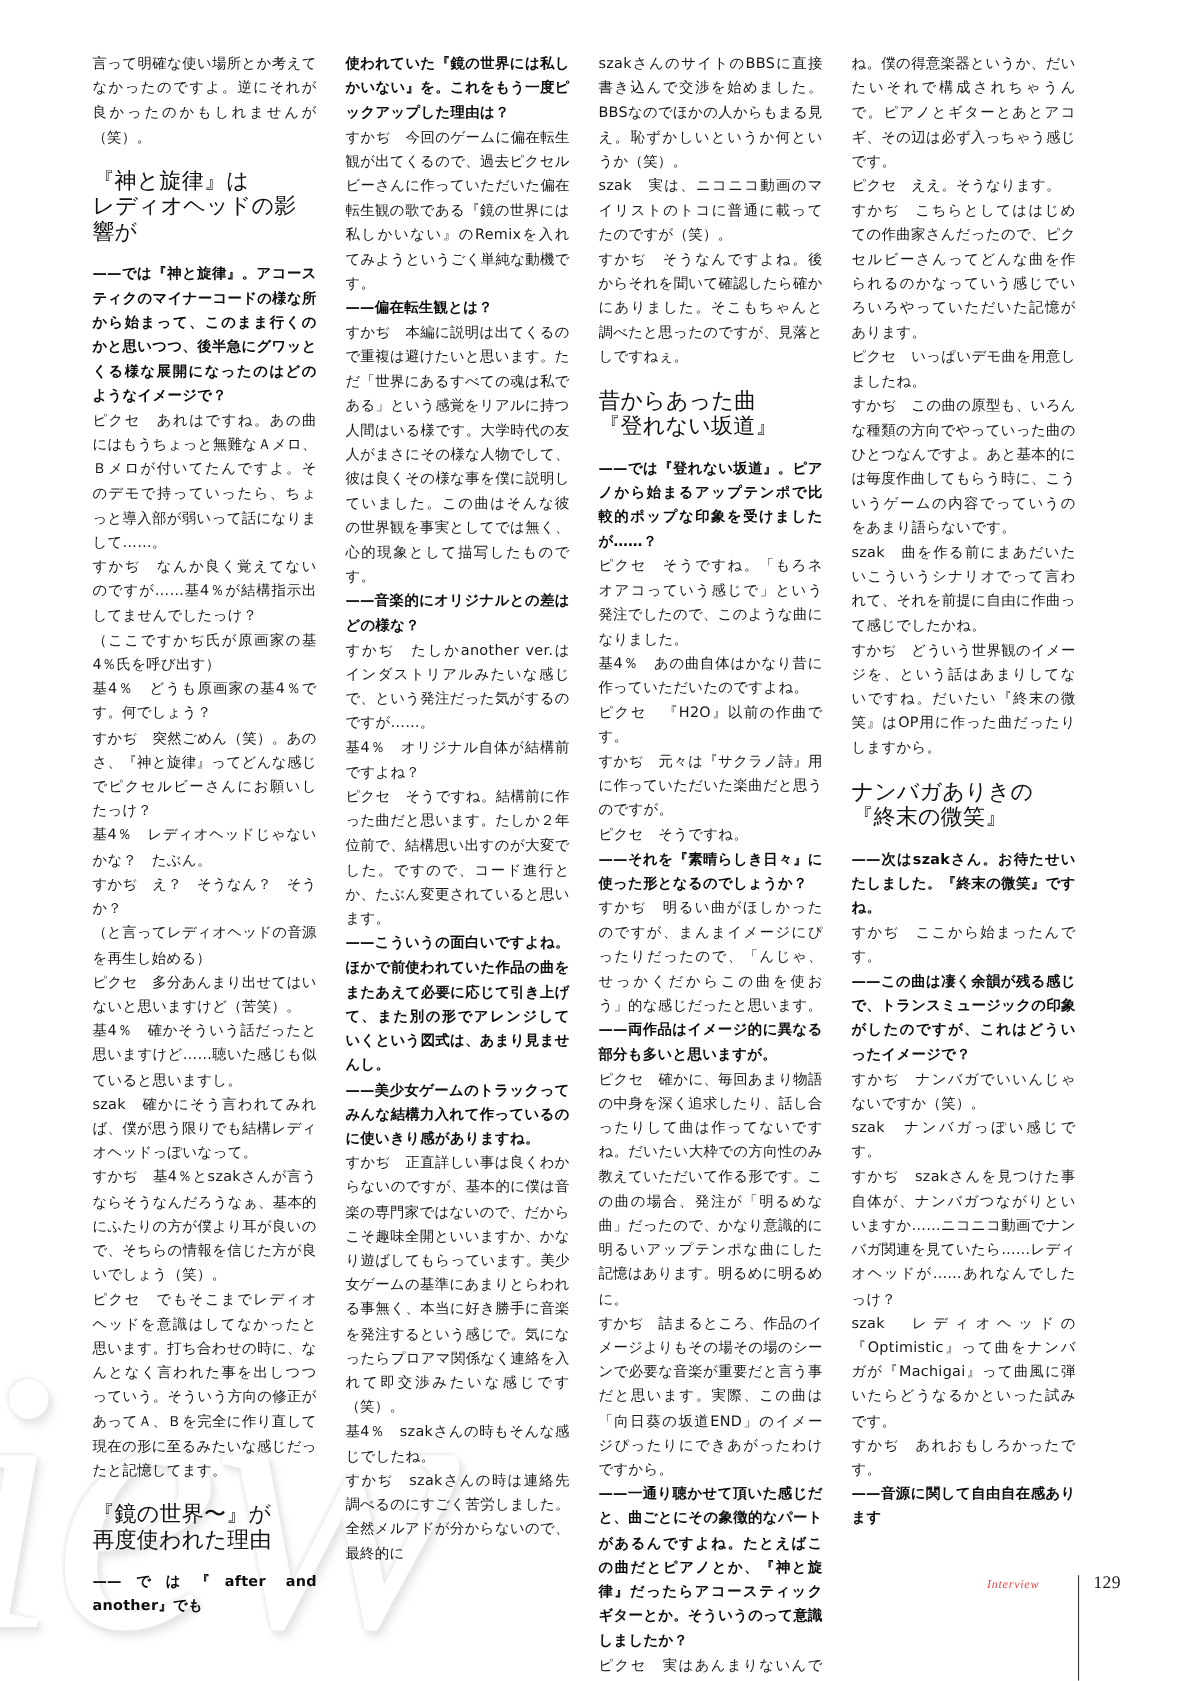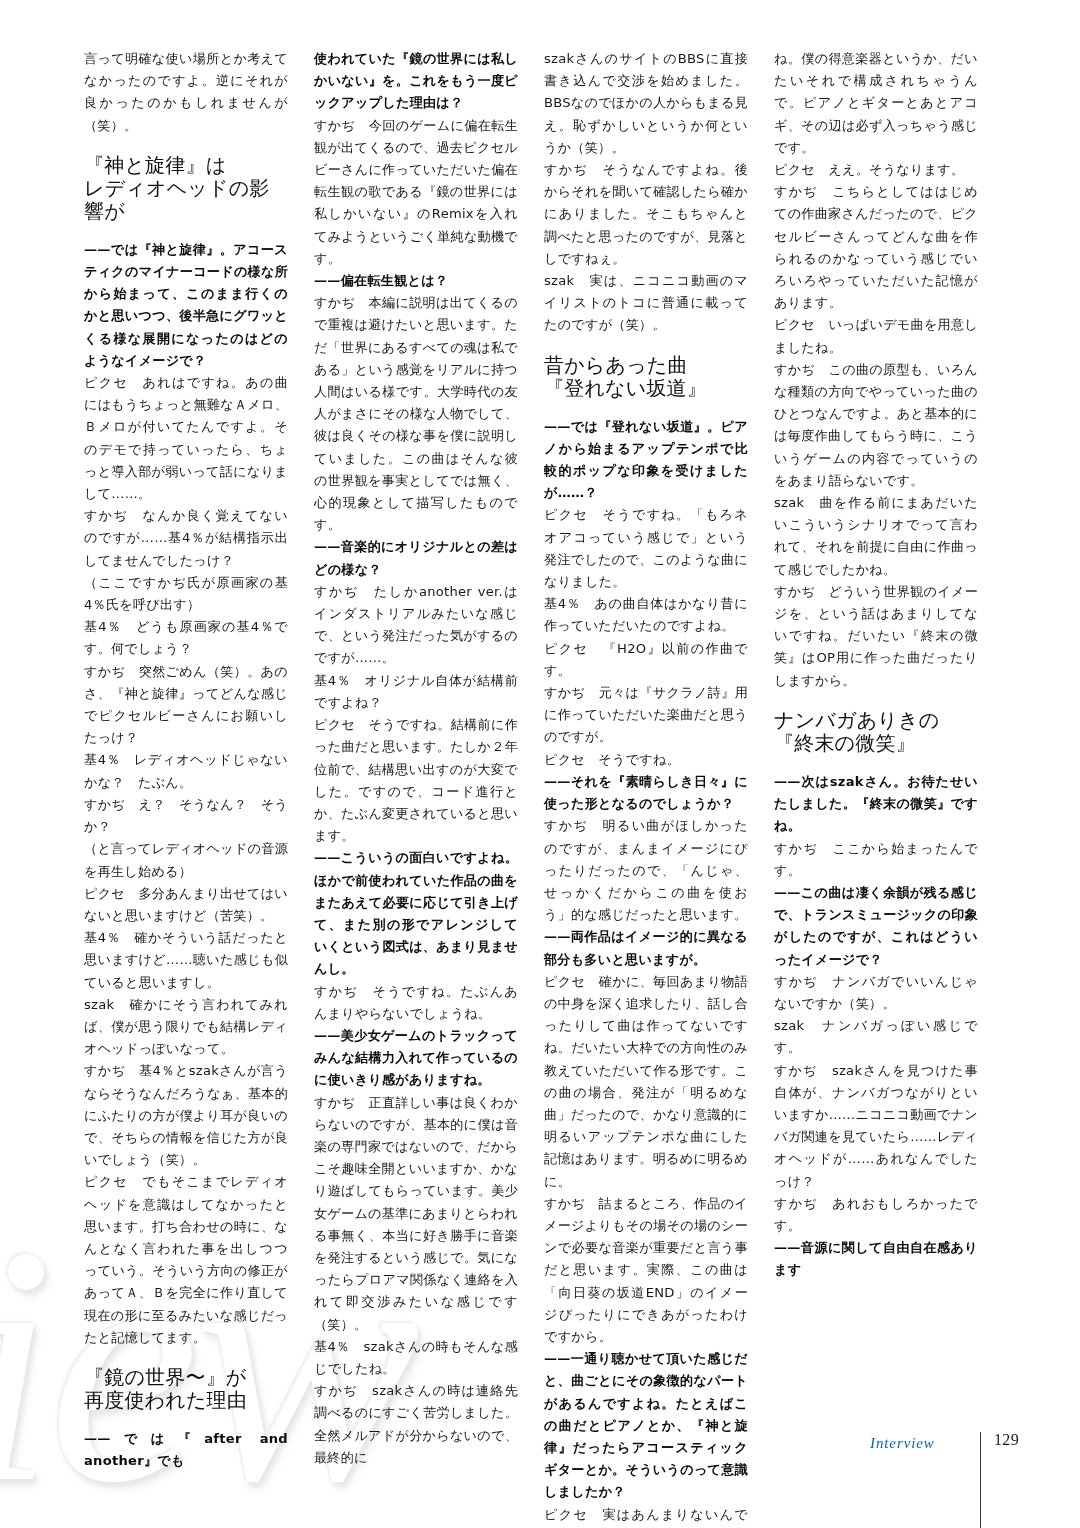--- a/index.html
+++ b/index.html
@@ -104,26 +104,26 @@
     top: 24px;
     width: 1px;
     height: 96px;
     background: #3a3a3a;
   }
   #footer-label {
     position: absolute;
     left: 0px;
     top: 27px;
     width: 102px;
-    text-align: left;
+    text-align: center;
     font-family: "Liberation Serif", "DejaVu Serif", serif;
     font-style: italic;
-    font-size: 15px;
+    font-size: 11px;
     letter-spacing: 0.06em;
-    color: #0369a1;
+    color: #ef4444;
   }
   #footer-pageno {
     position: absolute;
     left: 124px;
     top: 23px;
     font-family: "Liberation Serif", "DejaVu Serif", serif;
     font-size: 16px;
     letter-spacing: 0.02em;
     color: #1a1a1a;
   }
@@ -163,30 +163,29 @@
     <div class="column">
       <p class="para question">使われていた『鏡の世界には私しかいない』を。これをもう一度ピックアップした理由は？</p>
       <p class="para speaker">すかぢ　今回のゲームに偏在転生観が出てくるので、過去ピクセルビーさんに作っていただいた偏在転生観の歌である『鏡の世界には私しかいない』のRemixを入れてみようというごく単純な動機です。</p>
       <p class="para question">——偏在転生観とは？</p>
       <p class="para speaker">すかぢ　本編に説明は出てくるので重複は避けたいと思います。ただ「世界にあるすべての魂は私である」という感覚をリアルに持つ人間はいる様です。大学時代の友人がまさにその様な人物でして、彼は良くその様な事を僕に説明していました。この曲はそんな彼の世界観を事実としてでは無く、心的現象として描写したものです。</p>
       <p class="para question">——音楽的にオリジナルとの差はどの様な？</p>
       <p class="para speaker">すかぢ　たしかanother ver.はインダストリアルみたいな感じで、という発注だった気がするのですが……。</p>
       <p class="para speaker">基4％　オリジナル自体が結構前ですよね？</p>
       <p class="para speaker">ピクセ　そうですね。結構前に作った曲だと思います。たしか２年位前で、結構思い出すのが大変でした。ですので、コード進行とか、たぶん変更されていると思います。</p>
       <p class="para question">——こういうの面白いですよね。ほかで前使われていた作品の曲をまたあえて必要に応じて引き上げて、また別の形でアレンジしていくという図式は、あまり見ませんし。</p>
-      <p class="para speaker">すかぢ　そうですね。たぶんあんまりやらないでしょうね。</p>
       <p class="para question">——美少女ゲームのトラックってみんな結構力入れて作っているのに使いきり感がありますね。</p>
       <p class="para speaker">すかぢ　正直詳しい事は良くわからないのですが、基本的に僕は音楽の専門家ではないので、だからこそ趣味全開といいますか、かなり遊ばしてもらっています。美少女ゲームの基準にあまりとらわれる事無く、本当に好き勝手に音楽を発注するという感じで。気になったらプロアマ関係なく連絡を入れて即交渉みたいな感じです（笑）。</p>
       <p class="para speaker">基4％　szakさんの時もそんな感じでしたね。</p>
       <p class="para speaker">すかぢ　szakさんの時は連絡先調べるのにすごく苦労しました。全然メルアドが分からないので、最終的に</p>
     </div>
     <div class="column">
       <p class="para speaker">szakさんのサイトのBBSに直接書き込んで交渉を始めました。BBSなのでほかの人からもまる見え。恥ずかしいというか何というか（笑）。</p>
+      <p class="para speaker">szak　実は、ニコニコ動画のマイリストのトコに普通に載ってたのですが（笑）。</p>
       <p class="para speaker">すかぢ　そうなんですよね。後からそれを聞いて確認したら確かにありました。そこもちゃんと調べたと思ったのですが、見落としですねぇ。</p>
-      <p class="para speaker">szak　実は、ニコニコ動画のマイリストのトコに普通に載ってたのですが（笑）。</p>
       <div class="heading">
         <span class="l1">昔からあった曲</span>
         <span class="l2">『登れない坂道』</span>
       </div>
       <p class="para question">——では『登れない坂道』。ピアノから始まるアップテンポで比較的ポップな印象を受けましたが……？</p>
       <p class="para speaker">ピクセ　そうですね。「もろネオアコっていう感じで」という発注でしたので、このような曲になりました。</p>
       <p class="para speaker">基4％　あの曲自体はかなり昔に作っていただいたのですよね。</p>
       <p class="para speaker">ピクセ　『H2O』以前の作曲です。</p>
       <p class="para speaker">すかぢ　元々は『サクラノ詩』用に作っていただいた楽曲だと思うのですが。</p>
       <p class="para speaker">ピクセ　そうですね。</p>
@@ -209,20 +208,21 @@
       <div class="heading">
         <span class="l1">ナンバガありきの</span>
         <span class="l2">『終末の微笑』</span>
       </div>
       <p class="para question">——次はszakさん。お待たせいたしました。『終末の微笑』ですね。</p>
       <p class="para speaker">すかぢ　ここから始まったんです。</p>
       <p class="para question">——この曲は凄く余韻が残る感じで、トランスミュージックの印象がしたのですが、これはどういったイメージで？</p>
       <p class="para speaker">すかぢ　ナンバガでいいんじゃないですか（笑）。</p>
       <p class="para speaker">szak　ナンバガっぽい感じです。</p>
       <p class="para speaker">すかぢ　szakさんを見つけた事自体が、ナンバガつながりといいますか……ニコニコ動画でナンバガ関連を見ていたら……レディオヘッドが……あれなんでしたっけ？</p>
+      <p class="para speaker">szak　レディオヘッドの『Optimistic』って曲をナンバガが『Machigai』って曲風に弾いたらどうなるかといった試みです。</p>
       <p class="para speaker">すかぢ　あれおもしろかったです。</p>
       <p class="para question">——音源に関して自由自在感あります</p>
     </div>
   </div>
 
 <div id="footer">
   <div id="footer-label">Interview</div>
   <div id="footer-rule"></div>
   <div id="footer-pageno">129</div>
 </div>

